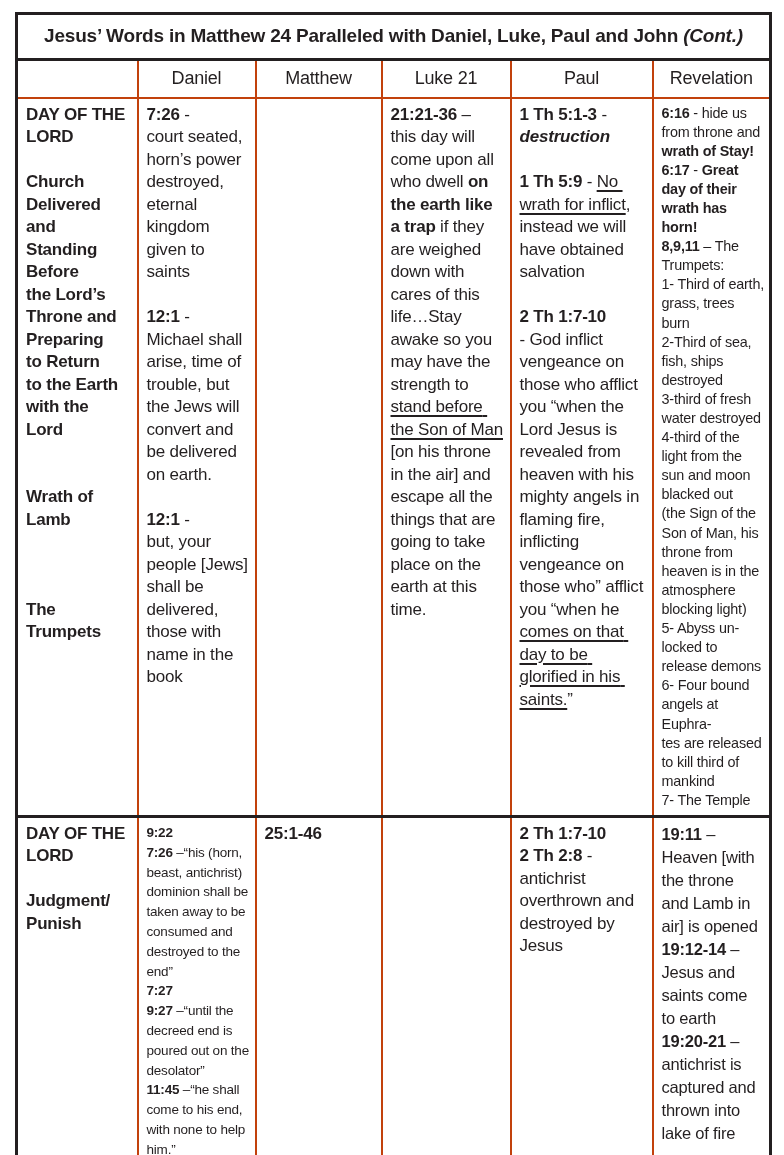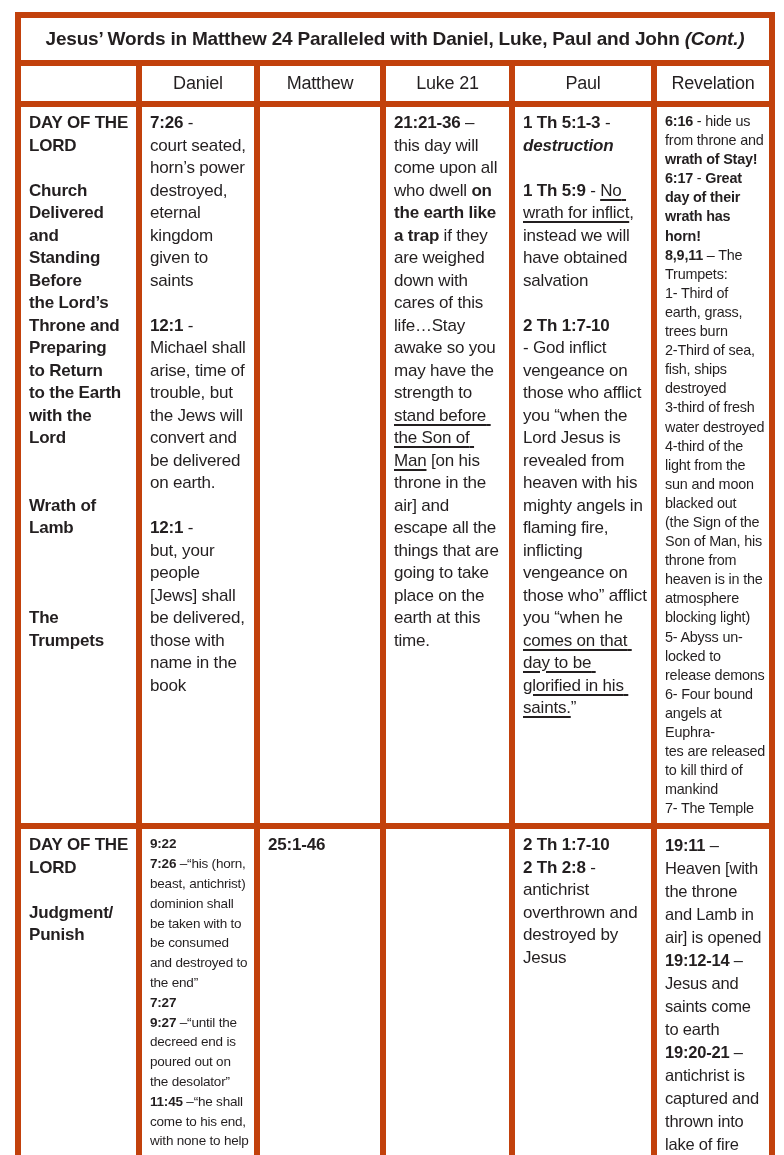--- a/index.html
+++ b/index.html
@@ -11,21 +11,21 @@
     position:relative;
   }
   table.doc-table {
     position:absolute; left:15px; top:12px;
     width:754px; height:1136px;
     border-collapse:collapse; table-layout:fixed;
     background:#ffffff;
     border:3px solid #231f20;
   }
   td {
-    border:6px solid #c2410c;
+    border:2px solid #c2410c;
     vertical-align:top;
     padding:5px 4px 5px 8px;
     overflow:hidden;
   }
   .title-cell {
     border-bottom:3px solid #231f20;
     text-align:center;
     font-weight:700;
     font-size:19px;
     padding:10px 4px;
@@ -134,21 +134,21 @@
 6- Four bound angels at Euphra-
 tes are released to kill third of mankind
 7- The Temple</span></td>
   </tr>
   <tr class="row2-divider">
     <td class="cell label-cell"><span class="b">DAY OF THE LORD
 
 Judgment/
 Punish</span></td>
     <td class="cell xsm"><span class="b">9:22</span><span>
-</span><span class="b">7:26</span><span> –“his (horn, beast, antichrist) dominion shall be taken with to be consumed and destroyed to the end”
+</span><span class="b">7:26</span><span> –“his (horn, beast, antichrist) dominion shall be taken away to be consumed and destroyed to the end”
 </span><span class="b">7:27</span><span>
 </span><span class="b">9:27</span><span> –“until the decreed end is poured out on the desolator”
 </span><span class="b">11:45</span><span> –“he shall come to his end, with none to help him.”</span></td>
     <td class="cell"><span class="b">25:1-46</span></td>
     <td class="cell"></td>
     <td class="cell"><span class="b">2 Th 1:7-10</span><span>
 </span><span class="b">2 Th 2:8</span><span> -
 antichrist overthrown and destroyed by Jesus</span></td>
     <td class="cell med"><span class="b">19:11</span><span> –
 Heaven [with the throne and Lamb in air] is opened

